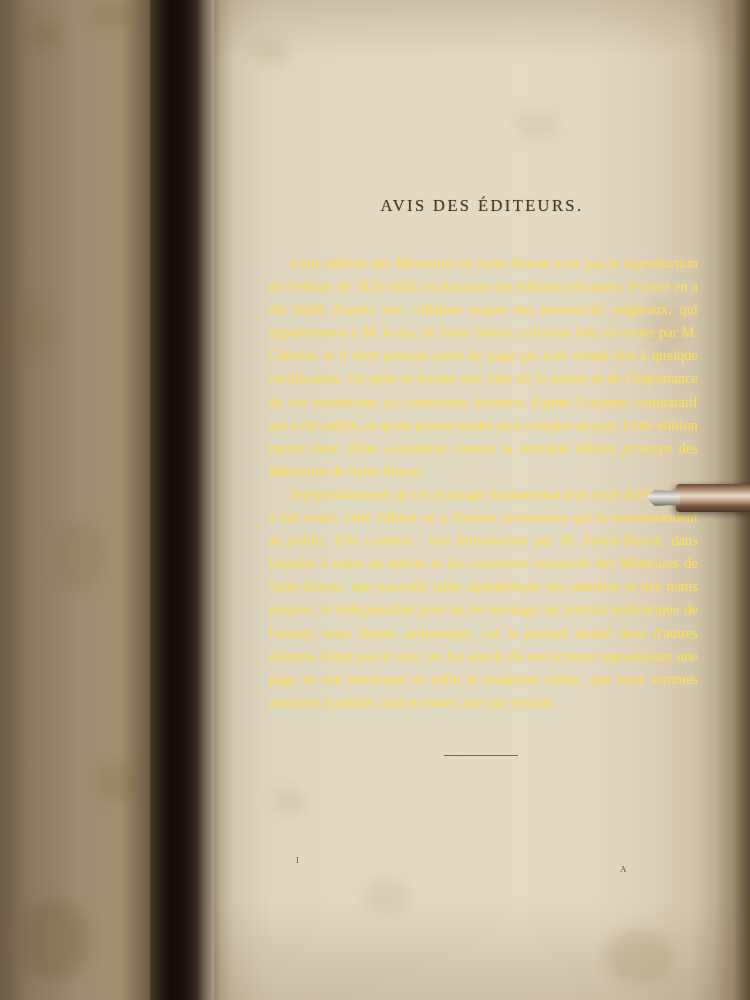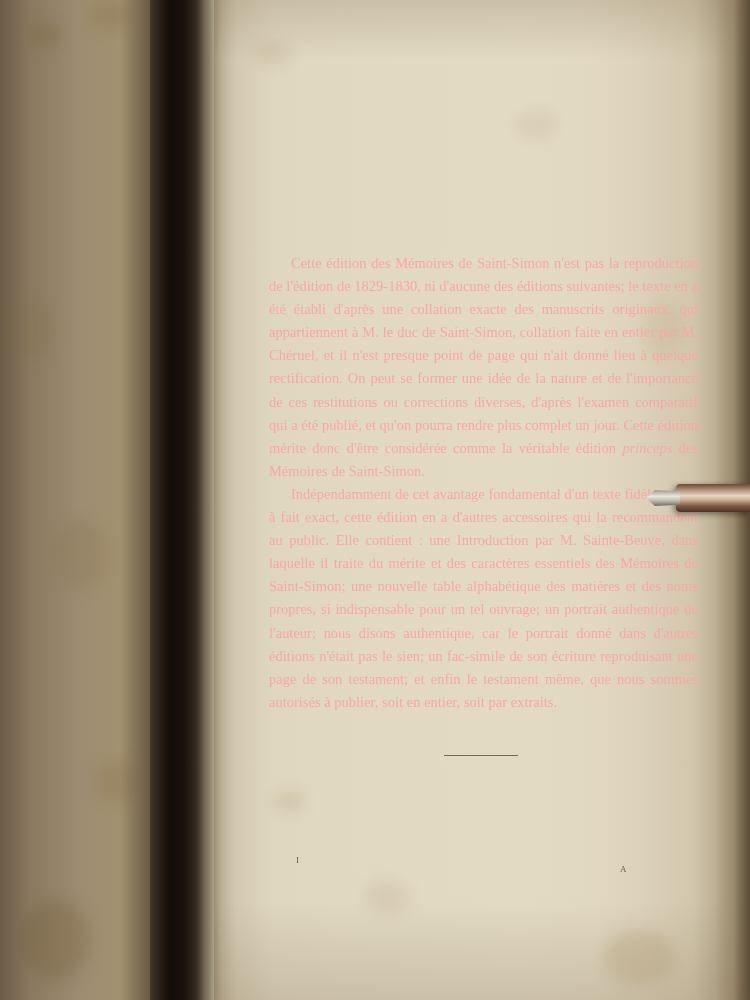--- a/index.html
+++ b/index.html
@@ -118,21 +118,21 @@
     padding-left: 0;
   }
 
   .para {
     margin: 0 0 0 0;
     text-indent: 22px;
     text-align: justify;
     font-family: "Liberation Serif", serif;
     font-size: 14.4px;
     line-height: 23.1px;
-    color: #fca5a5;
+    color: #fde047;
     letter-spacing: 0.05px;
     -webkit-font-smoothing: antialiased;
   }
   .para + .para { margin-top: 0px; }
   .para em { font-style: italic; }
 
   
   .rule {
     position: absolute;
     top: 755px;
@@ -223,20 +223,21 @@
     <div class="page-shade-v"></div>
 
     <div class="blotch" style="left:40px; top:40px; width:36px; height:26px; background:rgba(150,120,72,0.14);"></div>
     <div class="blotch" style="left:300px; top:110px; width:44px; height:30px; background:rgba(150,120,72,0.10);"></div>
     <div class="blotch" style="left:60px; top:790px; width:30px; height:22px; background:rgba(150,118,70,0.16);"></div>
     <div class="blotch" style="left:150px; top:880px; width:46px; height:34px; background:rgba(150,118,70,0.12);"></div>
     <div class="blotch" style="left:390px; top:930px; width:70px; height:54px; background:rgba(145,114,66,0.18);"></div>
     <div class="blotch" style="left:430px; top:300px; width:40px; height:60px; background:rgba(150,120,72,0.10);"></div>
 
     <div class="textblock">
+      <div class="doc-title">AVIS DES ÉDITEURS.</div>
 
       <div class="body-col" style="left:55px;">
         <p class="para">Cette édition des Mémoires de Saint-Simon n'est pas la reproduction de l'édition de 1829-1830, ni d'aucune des éditions suivantes; le texte en a été établi d'après une collation exacte des manuscrits originaux, qui appartiennent à M. le duc de Saint-Simon, collation faite en entier par M. Chéruel, et il n'est presque point de page qui n'ait donné lieu à quelque rectification. On peut se former une idée de la nature et de l'importance de ces restitutions ou corrections diverses, d'après l'examen comparatif qui a été publié, et qu'on pourra rendre plus complet un jour. Cette édition mérite donc d'être considérée comme la véritable édition <em>princeps</em> des Mémoires de Saint-Simon.</p>
         <p class="para">Indépendamment de cet avantage fondamental d'un texte fidèle et tout à fait exact, cette édition en a d'autres accessoires qui la recommandent au public. Elle contient : une Introduction par M. Sainte-Beuve, dans laquelle il traite du mérite et des caractères essentiels des Mémoires de Saint-Simon; une nouvelle table alphabétique des matières et des noms propres, si indispensable pour un tel ouvrage; un portrait authentique de l'auteur; nous disons authentique, car le portrait donné dans d'autres éditions n'était pas le sien; un fac-simile de son écriture reproduisant une page de son testament; et enfin le testament même, que nous sommes autorisés à publier, soit en entier, soit par extraits.</p>
       </div>
 
       <div class="rule" style="left:230px;"></div>
 
       <div class="folio-left" style="left:82px;">I</div>
       <div class="folio-right" style="left:406px;">A</div>

